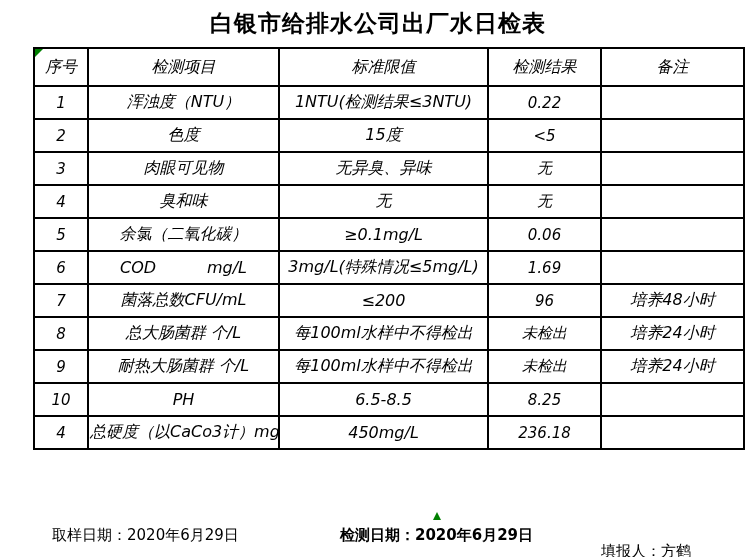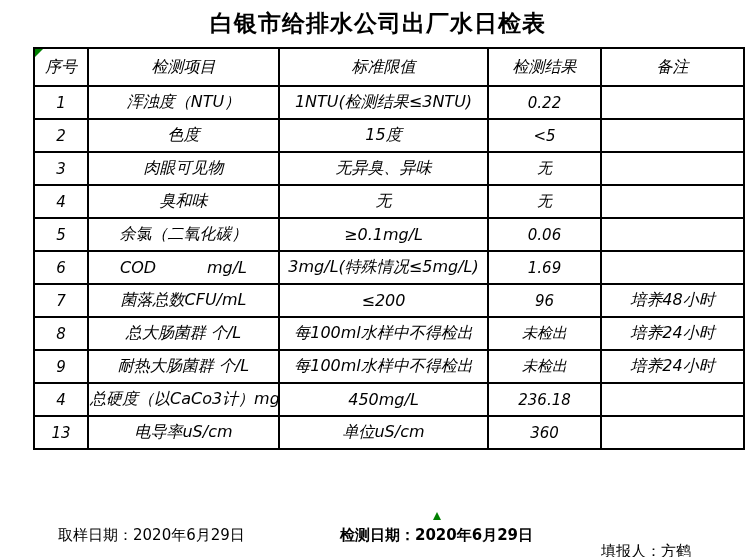--- a/index.html
+++ b/index.html
@@ -56,21 +56,21 @@
     width: 0; height: 0;
     border-left: 4px solid transparent;
     border-right: 4px solid transparent;
     border-bottom: 8px solid var(--marker-green);
   }
   .footer {
     position: absolute;
     top: 526px; left: 0; width: 756px;
     font-size: 15px;
   }
-  .footer .sampling { position: absolute; left: 58px; top: 0; }
+  .footer .sampling { position: absolute; left: 52px; top: 0; }
   .footer .testing  { position: absolute; left: 340px; top: 0; font-weight: bold; }
   .footer .reporter { position: absolute; left: 601px; top: 16px; }
 </style>
 </head>
 <body>
 
 <h1 class="title">白银市给排水公司出厂水日检表</h1>
 
 <table class="daily-check">
   <colgroup>
@@ -147,31 +147,31 @@
         <td class="cell cell-note">培养24小时</td>
       </tr>
       <tr>
         <td class="cell cell-no">9</td>
         <td class="cell cell-item">耐热大肠菌群 个/L</td>
         <td class="cell cell-limit">每100ml水样中不得检出</td>
         <td class="cell cell-result">未检出</td>
         <td class="cell cell-note">培养24小时</td>
       </tr>
       <tr>
+        <td class="cell cell-no">10</td>
+        <td class="cell cell-item">PH</td>
+        <td class="cell cell-limit">6.5-8.5</td>
+        <td class="cell cell-result">8.25</td>
+        <td class="cell cell-note"></td>
+      </tr>
+      <tr>
         <td class="cell cell-no">4</td>
         <td class="cell cell-item">总硬度（以CaCo3计）mg/L</td>
         <td class="cell cell-limit">450mg/L</td>
         <td class="cell cell-result">236.18</td>
-        <td class="cell cell-note"></td>
-      </tr>
-      <tr>
-        <td class="cell cell-no">13</td>
-        <td class="cell cell-item">电导率uS/cm</td>
-        <td class="cell cell-limit">单位uS/cm</td>
-        <td class="cell cell-result">360</td>
         <td class="cell cell-note"></td>
       </tr>
     </tbody>
 </table>
 
 <div class="corner-marker"></div>
 <div class="bottom-marker"></div>
 
 <div class="footer">
   <span class="sampling">取样日期：2020年6月29日</span>

